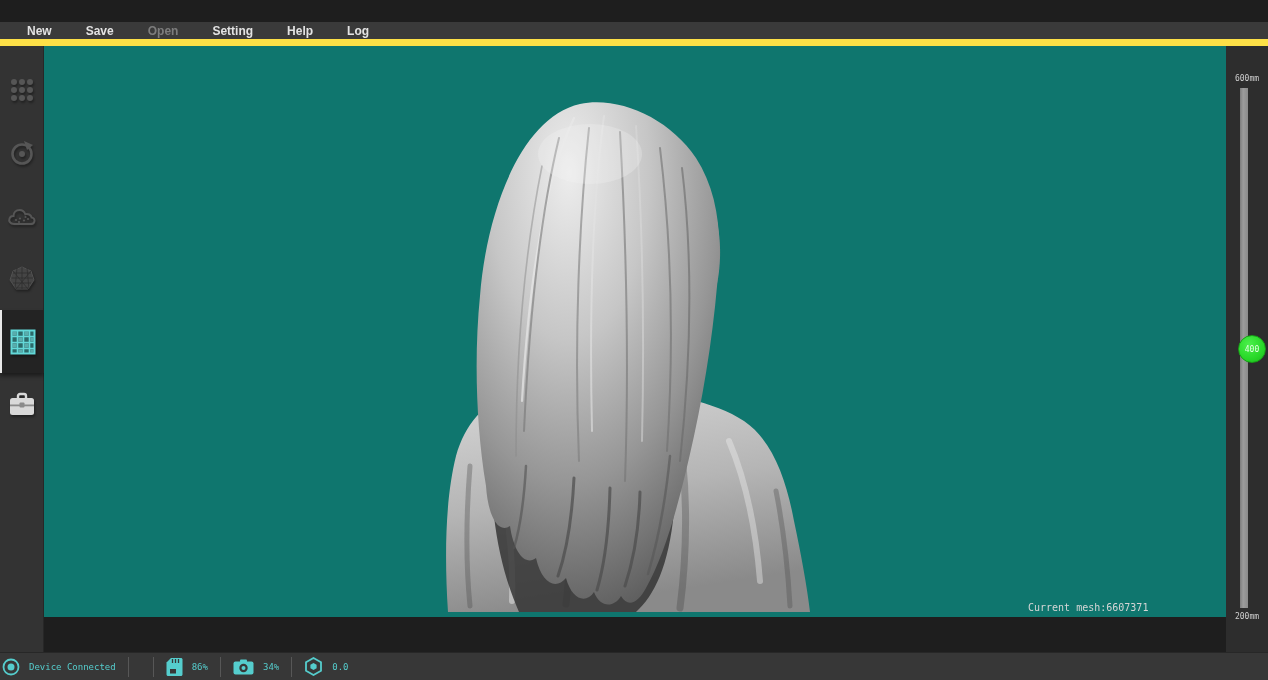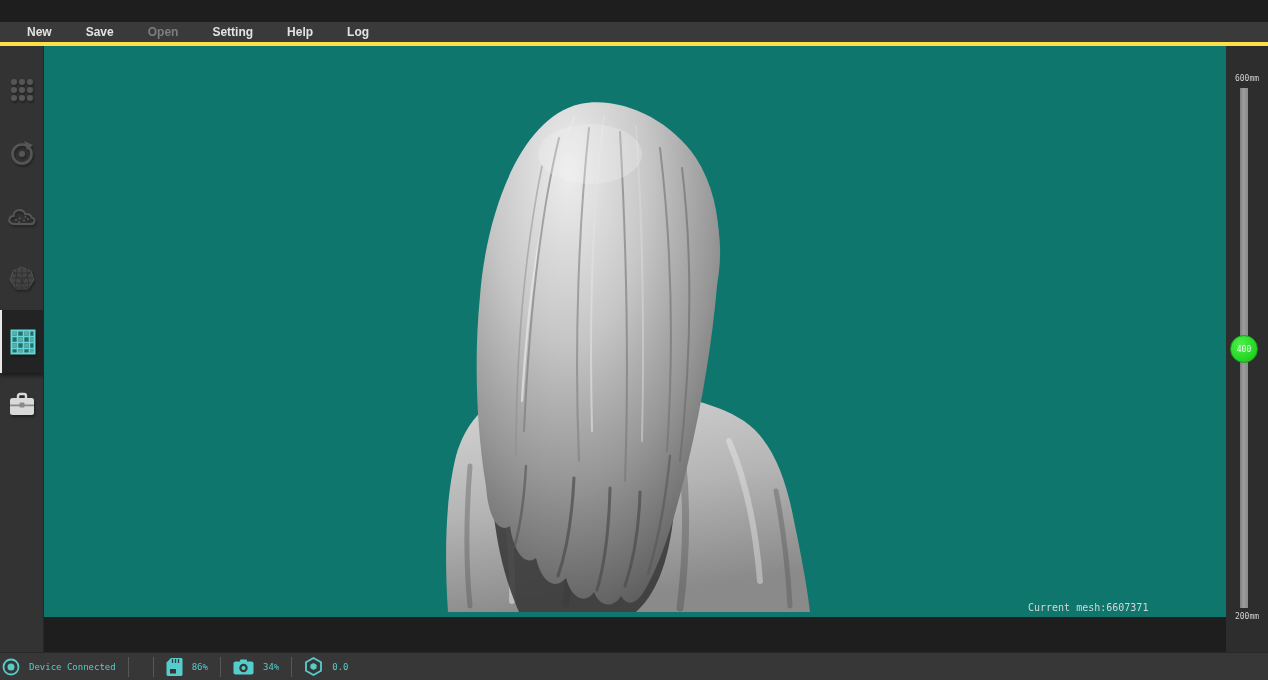--- a/index.html
+++ b/index.html
@@ -15,21 +15,21 @@
   .win-title { position:absolute; left:0; right:0; top:4px; text-align:center;
                font-size:12px; color:#cccccc; }
   .win-controls { position:absolute; right:4px; top:0; height:22px; display:flex; align-items:center; }
   .win-btn { width:26px; height:22px; display:flex; align-items:center; justify-content:center;
              color:#9a9a9a; font-size:10px; cursor:default; }
   .win-btn.close { color:#b5b5b5; }
 
   
   .menubar { position:absolute; top:22px; left:0; width:1268px; height:24px;
              background:#3a3a3a; display:flex; align-items:center; padding-left:10px;
-             border-bottom:4px solid #fde047; }
+             border-bottom:7px solid #fde047; }
   .menu-item { padding:0 17px; font-size:12px; font-weight:600; color:#e3e3e3; height:24px;
                line-height:24px; }
   .menu-item.disabled { color:#7d7d7d; }
 
   
   .sidebar { position:absolute; top:46px; left:0; width:44px; height:606px;
              background:#333333; border-right:1px solid #272727; padding-top:12px; }
   .side-btn { width:44px; height:63px; display:flex; align-items:center; justify-content:center;
               position:relative; }
   .side-btn.active { background:#232323; border-left:2px solid #e9e9e9;
@@ -51,21 +51,21 @@
 
   
   .slider-panel { position:absolute; left:1226px; top:46px; width:42px; height:606px;
                   background:#2d2d2d; }
   .slider-label { position:absolute; width:42px; text-align:center;
                   font-family:"DejaVu Sans Mono", monospace; font-size:8px; color:#cfcfcf; }
   .slider-label.max { top:28px; }
   .slider-label.min { top:566px; }
   .slider-track { position:absolute; left:14px; top:42px; width:8px; height:520px;
                   background:linear-gradient(90deg,#7d7d7d,#9c9c9c 40%,#8a8a8a); }
-  .slider-handle { position:absolute; left:4px; top:289px; width:28px; height:28px;
+  .slider-handle { position:absolute; left:12px; top:289px; width:28px; height:28px;
                    border-radius:50%; background:radial-gradient(circle at 38% 32%, #4bf04b, #28d828 60%, #1cb81c);
                    border:1px solid #17a017; display:flex; align-items:center; justify-content:center; }
   .slider-handle span { font-family:"DejaVu Sans Mono", monospace; font-size:8px; color:#e4ffe4; }
 
   
   .statusbar { position:absolute; left:0; top:652px; width:1268px; height:28px;
                background:#373737; border-top:1px solid #272727;
                display:flex; align-items:center; padding-left:2px; }
   .sb-item { display:flex; align-items:center; gap:9px; }
   .sb-text { font-family:"DejaVu Sans Mono", monospace; font-size:9px; color:#55cdcd; white-space:pre; }

